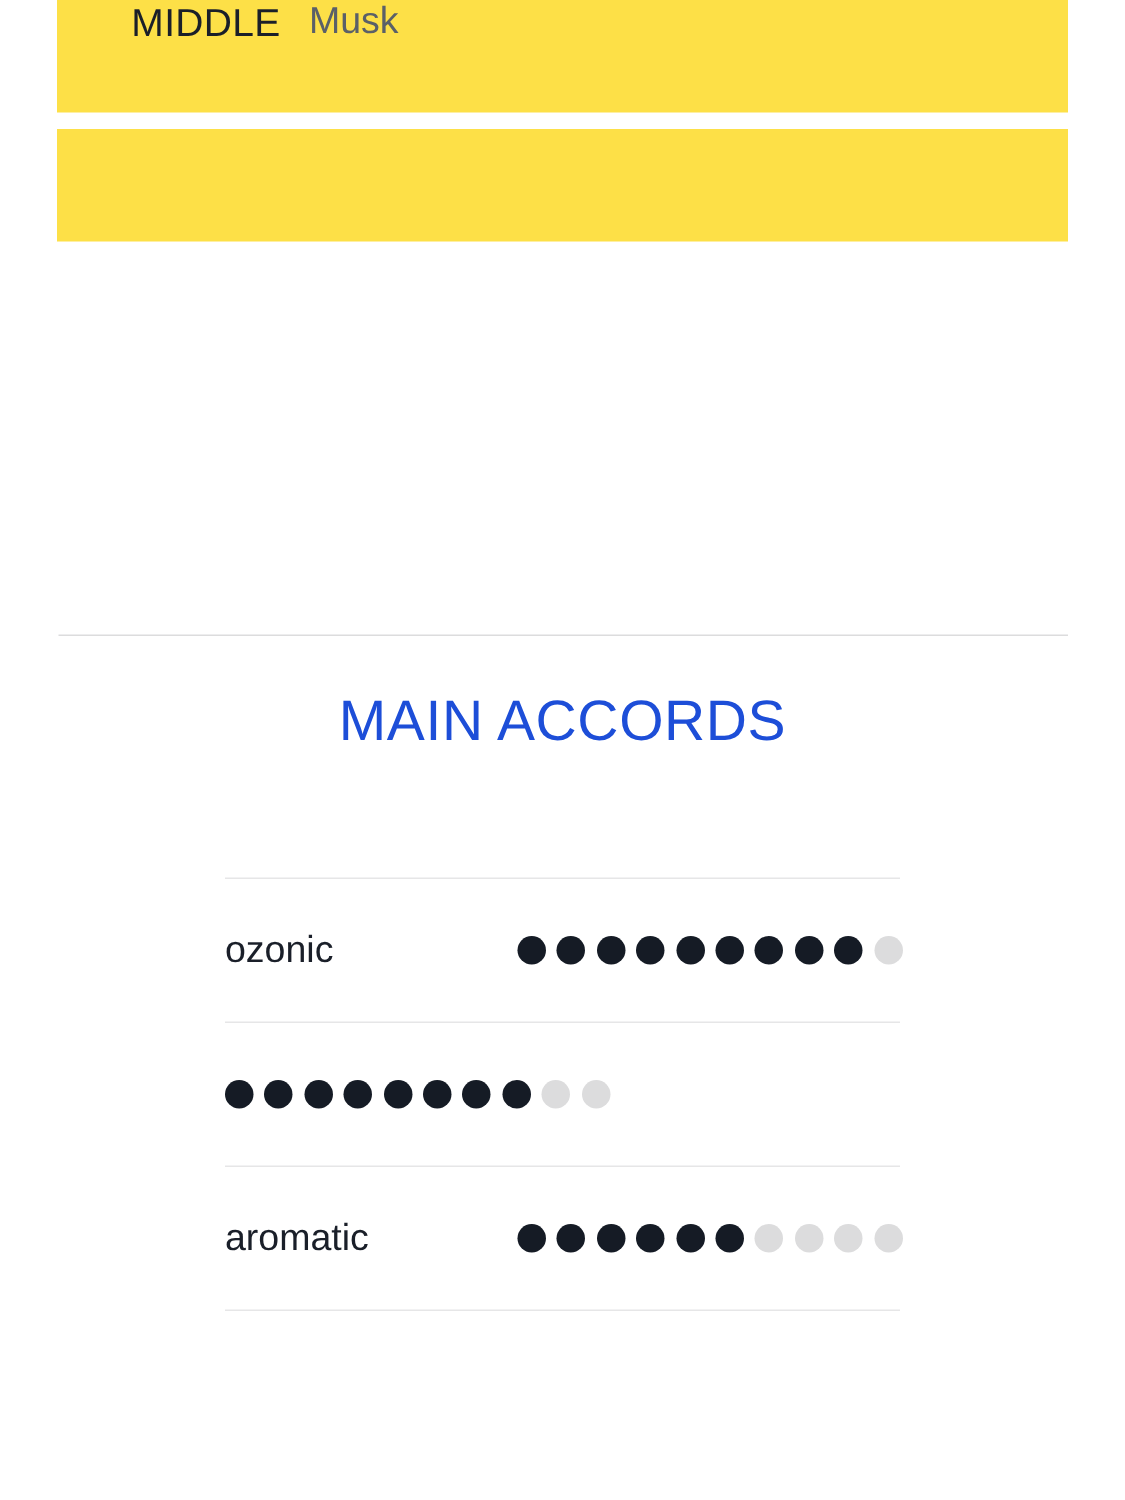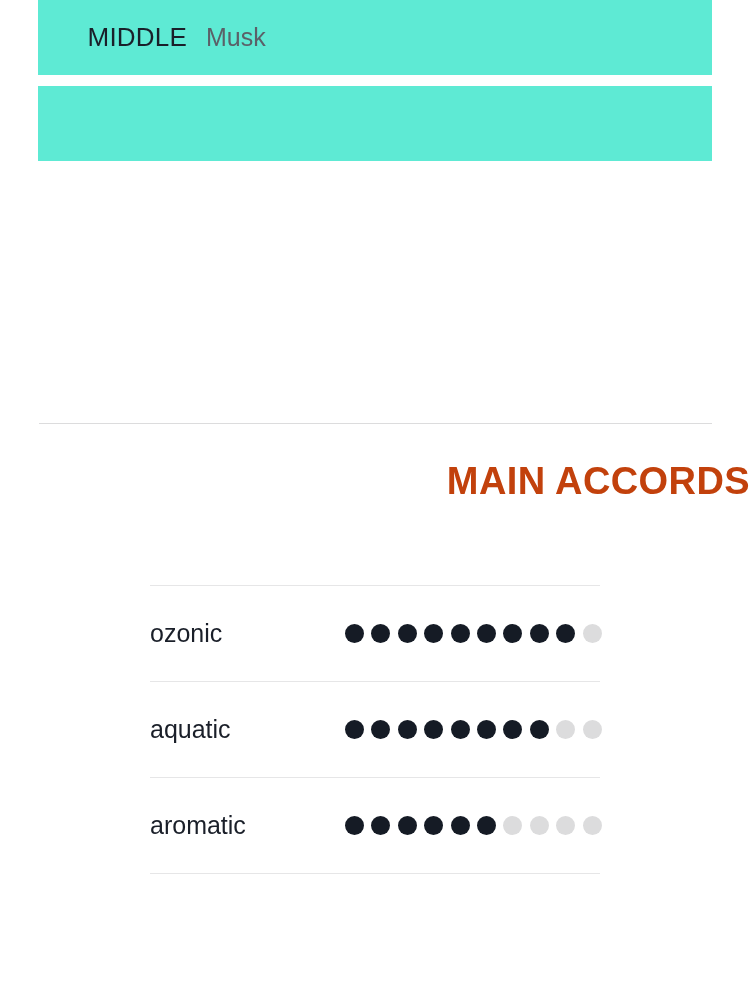--- a/index.html
+++ b/index.html
@@ -17,23 +17,22 @@
   }
 
   
   .notes-section {
     position: absolute;
     left: 38px;
     top: 0;
     width: 674px;
   }
   .note-panel {
-    background: #5eead4;
+    background: #fde047;
     display: flex;
-    align-items: center;
     box-sizing: border-box;
   }
   .note-panel.middle {
     height: 75px;
     padding-left: 20px;
   }
   .note-panel.base {
     height: 75px;
     margin-top: 11px;
     padding-left: 20px;
@@ -67,25 +66,25 @@
   }
 
   
   .accords-section {
     position: absolute;
     left: 0;
     top: 462px;
     width: 750px;
   }
   .accords-heading {
-    text-align: right;
+    text-align: center;
     font-size: 38px;
-    font-weight: 700;
+    font-weight: 400;
     letter-spacing: 0.4px;
-    color: #c2410c;
+    color: #1d4ed8;
     margin: 0;
     line-height: 1;
   }
   .accords-table {
     margin: 0 auto;
     margin-top: 85px;
     width: 450px;
     border-top: 1px solid #e6e6e7;
   }
   .accord-row {
@@ -150,21 +149,20 @@
           <span class="dot filled"></span>
           <span class="dot filled"></span>
           <span class="dot filled"></span>
           <span class="dot filled"></span>
           <span class="dot filled"></span>
           <span class="dot filled"></span>
           <span class="dot empty"></span>
         </span>
       </div>
       <div class="accord-row">
-        <span class="accord-name">aquatic</span>
         <span class="accord-rating">
           <span class="dot filled"></span>
           <span class="dot filled"></span>
           <span class="dot filled"></span>
           <span class="dot filled"></span>
           <span class="dot filled"></span>
           <span class="dot filled"></span>
           <span class="dot filled"></span>
           <span class="dot filled"></span>
           <span class="dot empty"></span>

